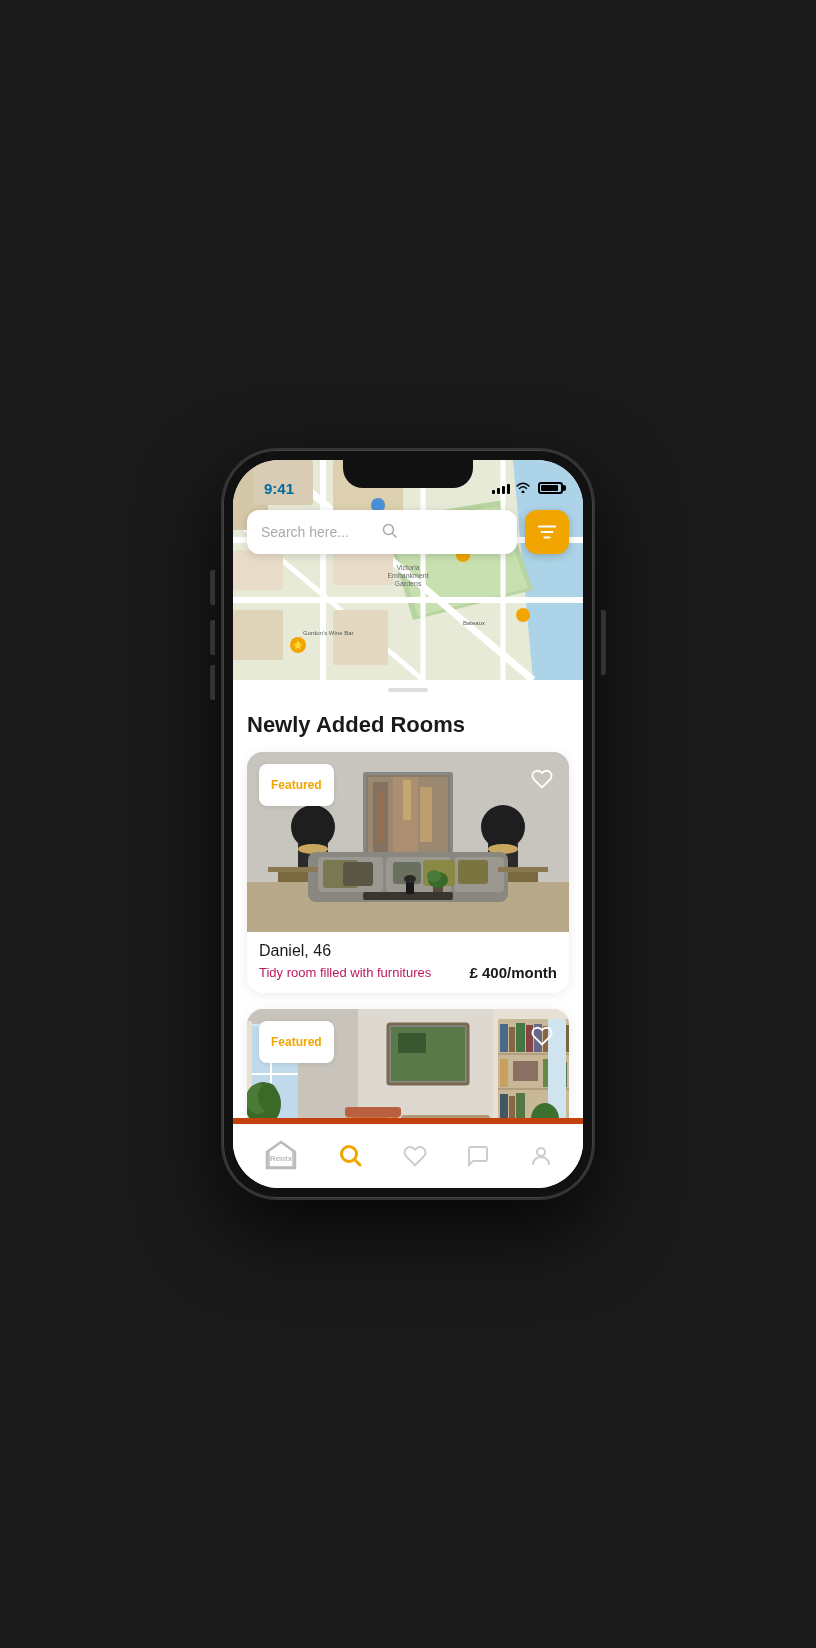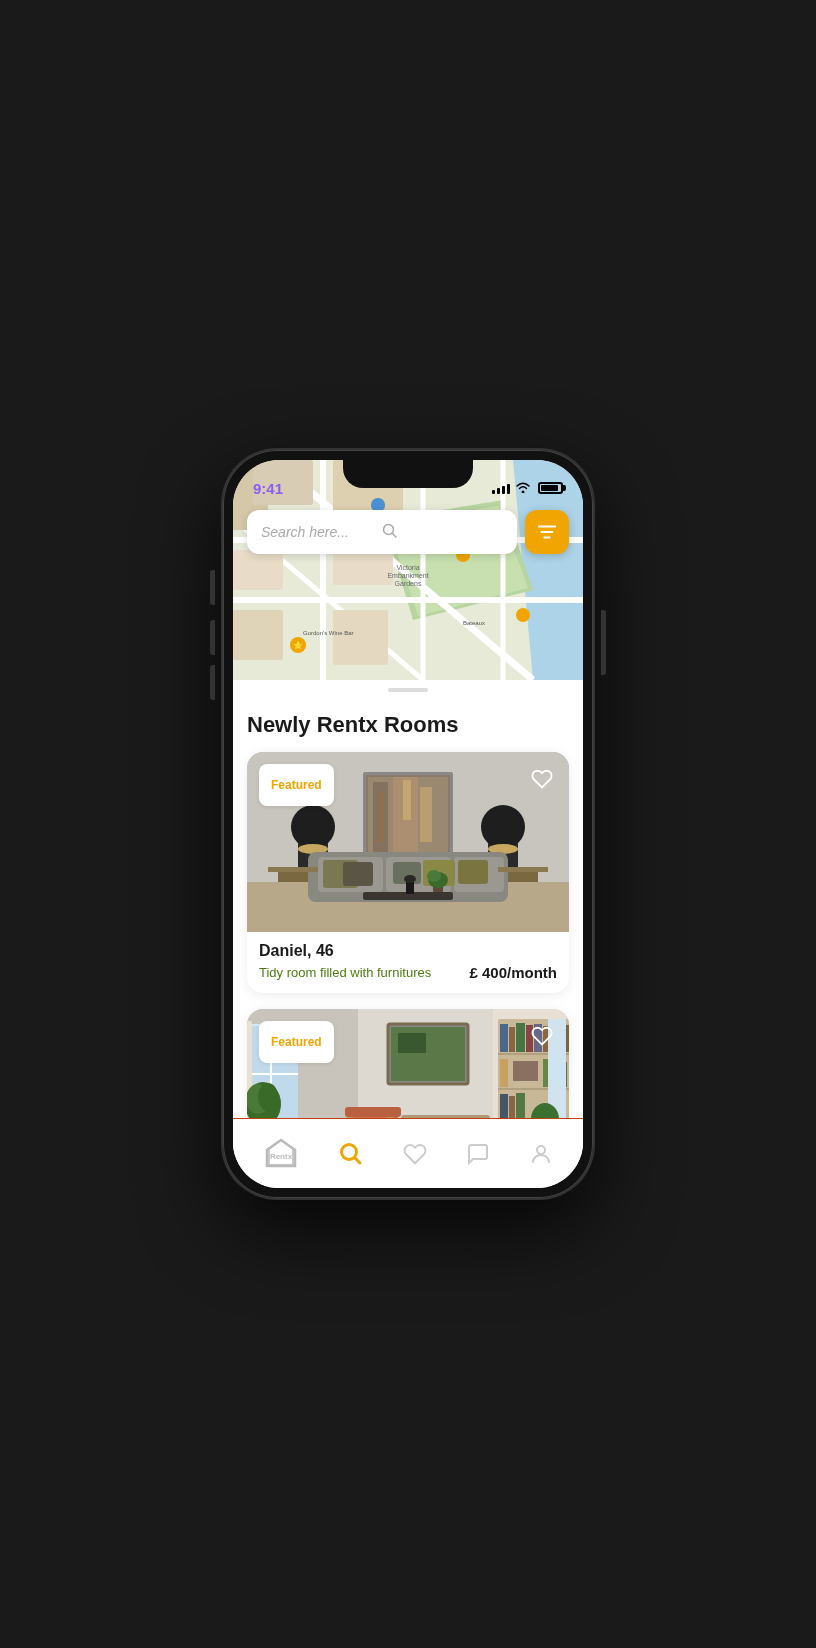--- a/index.html
+++ b/index.html
@@ -62,21 +62,22 @@
       padding: 12px 20px 0;
       position: absolute;
       top: 0;
       left: 0;
       right: 0;
       z-index: 100;
     }
     .status-time {
       font-size: 15px;
       font-weight: 700;
-      color: #8b5cf6;
+      color: #0369a1;
+      margin-left: 11px;
     }
     .status-icons {
       display: flex;
       align-items: center;
       gap: 5px;
     }
     .signal-bars {
       display: flex;
       align-items: flex-end;
       gap: 2px;
@@ -163,21 +164,20 @@
       z-index: 10;
     }
     .search-input-wrap {
       flex: 1;
       background: #fff;
       border-radius: 12px;
       display: flex;
       align-items: center;
       padding: 8px 14px;
       box-shadow: 0 2px 8px rgba(0,0,0,0.15);
-      font-style: italic;
     }
     .search-input-wrap span {
       color: #aaa;
       font-size: 14px;
       flex: 1;
     }
     .search-icon-wrap {
       color: #aaa;
       font-size: 16px;
     }
@@ -262,32 +262,32 @@
     }
     .heart-btn svg {
       width: 22px;
       height: 22px;
     }
     .card-info {
       padding: 10px 12px 12px;
     }
     .card-name {
       font-size: 16px;
-      font-weight: 700;
+      font-weight: 400;
       color: #1a1a1a;
       margin-bottom: 4px;
     }
     .card-bottom {
       display: flex;
       justify-content: space-between;
       align-items: center;
     }
     .card-desc {
       font-size: 13px;
-      color: #4d7c0f;
+      color: #be185d;
     }
     .card-price {
       font-size: 15px;
       font-weight: 700;
       color: #1a1a1a;
     }
     
     .room-img-1 {
       background: linear-gradient(135deg, #d0cec9 0%, #c4c2be 40%, #b8b5b0 100%);
       position: relative;
@@ -296,21 +296,21 @@
       justify-content: center;
     }
     .room-img-2 {
       background: linear-gradient(135deg, #e8e4de 0%, #d9d4cb 40%, #cac4ba 100%);
       position: relative;
     }
     
     .bottom-nav {
       height: 70px;
       background: #fff;
-      border-top: 1px solid #c2410c;
+      border-top: 6px solid #c2410c;
       display: flex;
       align-items: center;
       justify-content: space-around;
       padding: 0 10px;
       flex-shrink: 0;
     }
     .nav-item {
       display: flex;
       flex-direction: column;
       align-items: center;
@@ -422,21 +422,21 @@
             </div>
           </div>
         </div>
       </div>
 
       <div class="scroll-indicator">
         <div class="scroll-pill"></div>
       </div>
 
       <div class="main-content">
-        <div class="section-title">Newly Rentx Rooms</div>
+        <div class="section-title">Newly Added Rooms</div>
 
         <div class="room-card">
           <div class="card-image room-img-1">
 
             <svg width="100%" height="100%" viewBox="0 0 340 180" preserveAspectRatio="xMidYMid slice">
 
               <rect width="340" height="180" fill="#c8c4be"></rect>
 
               <rect x="0" y="130" width="340" height="50" fill="#b8a88a"></rect>
 

